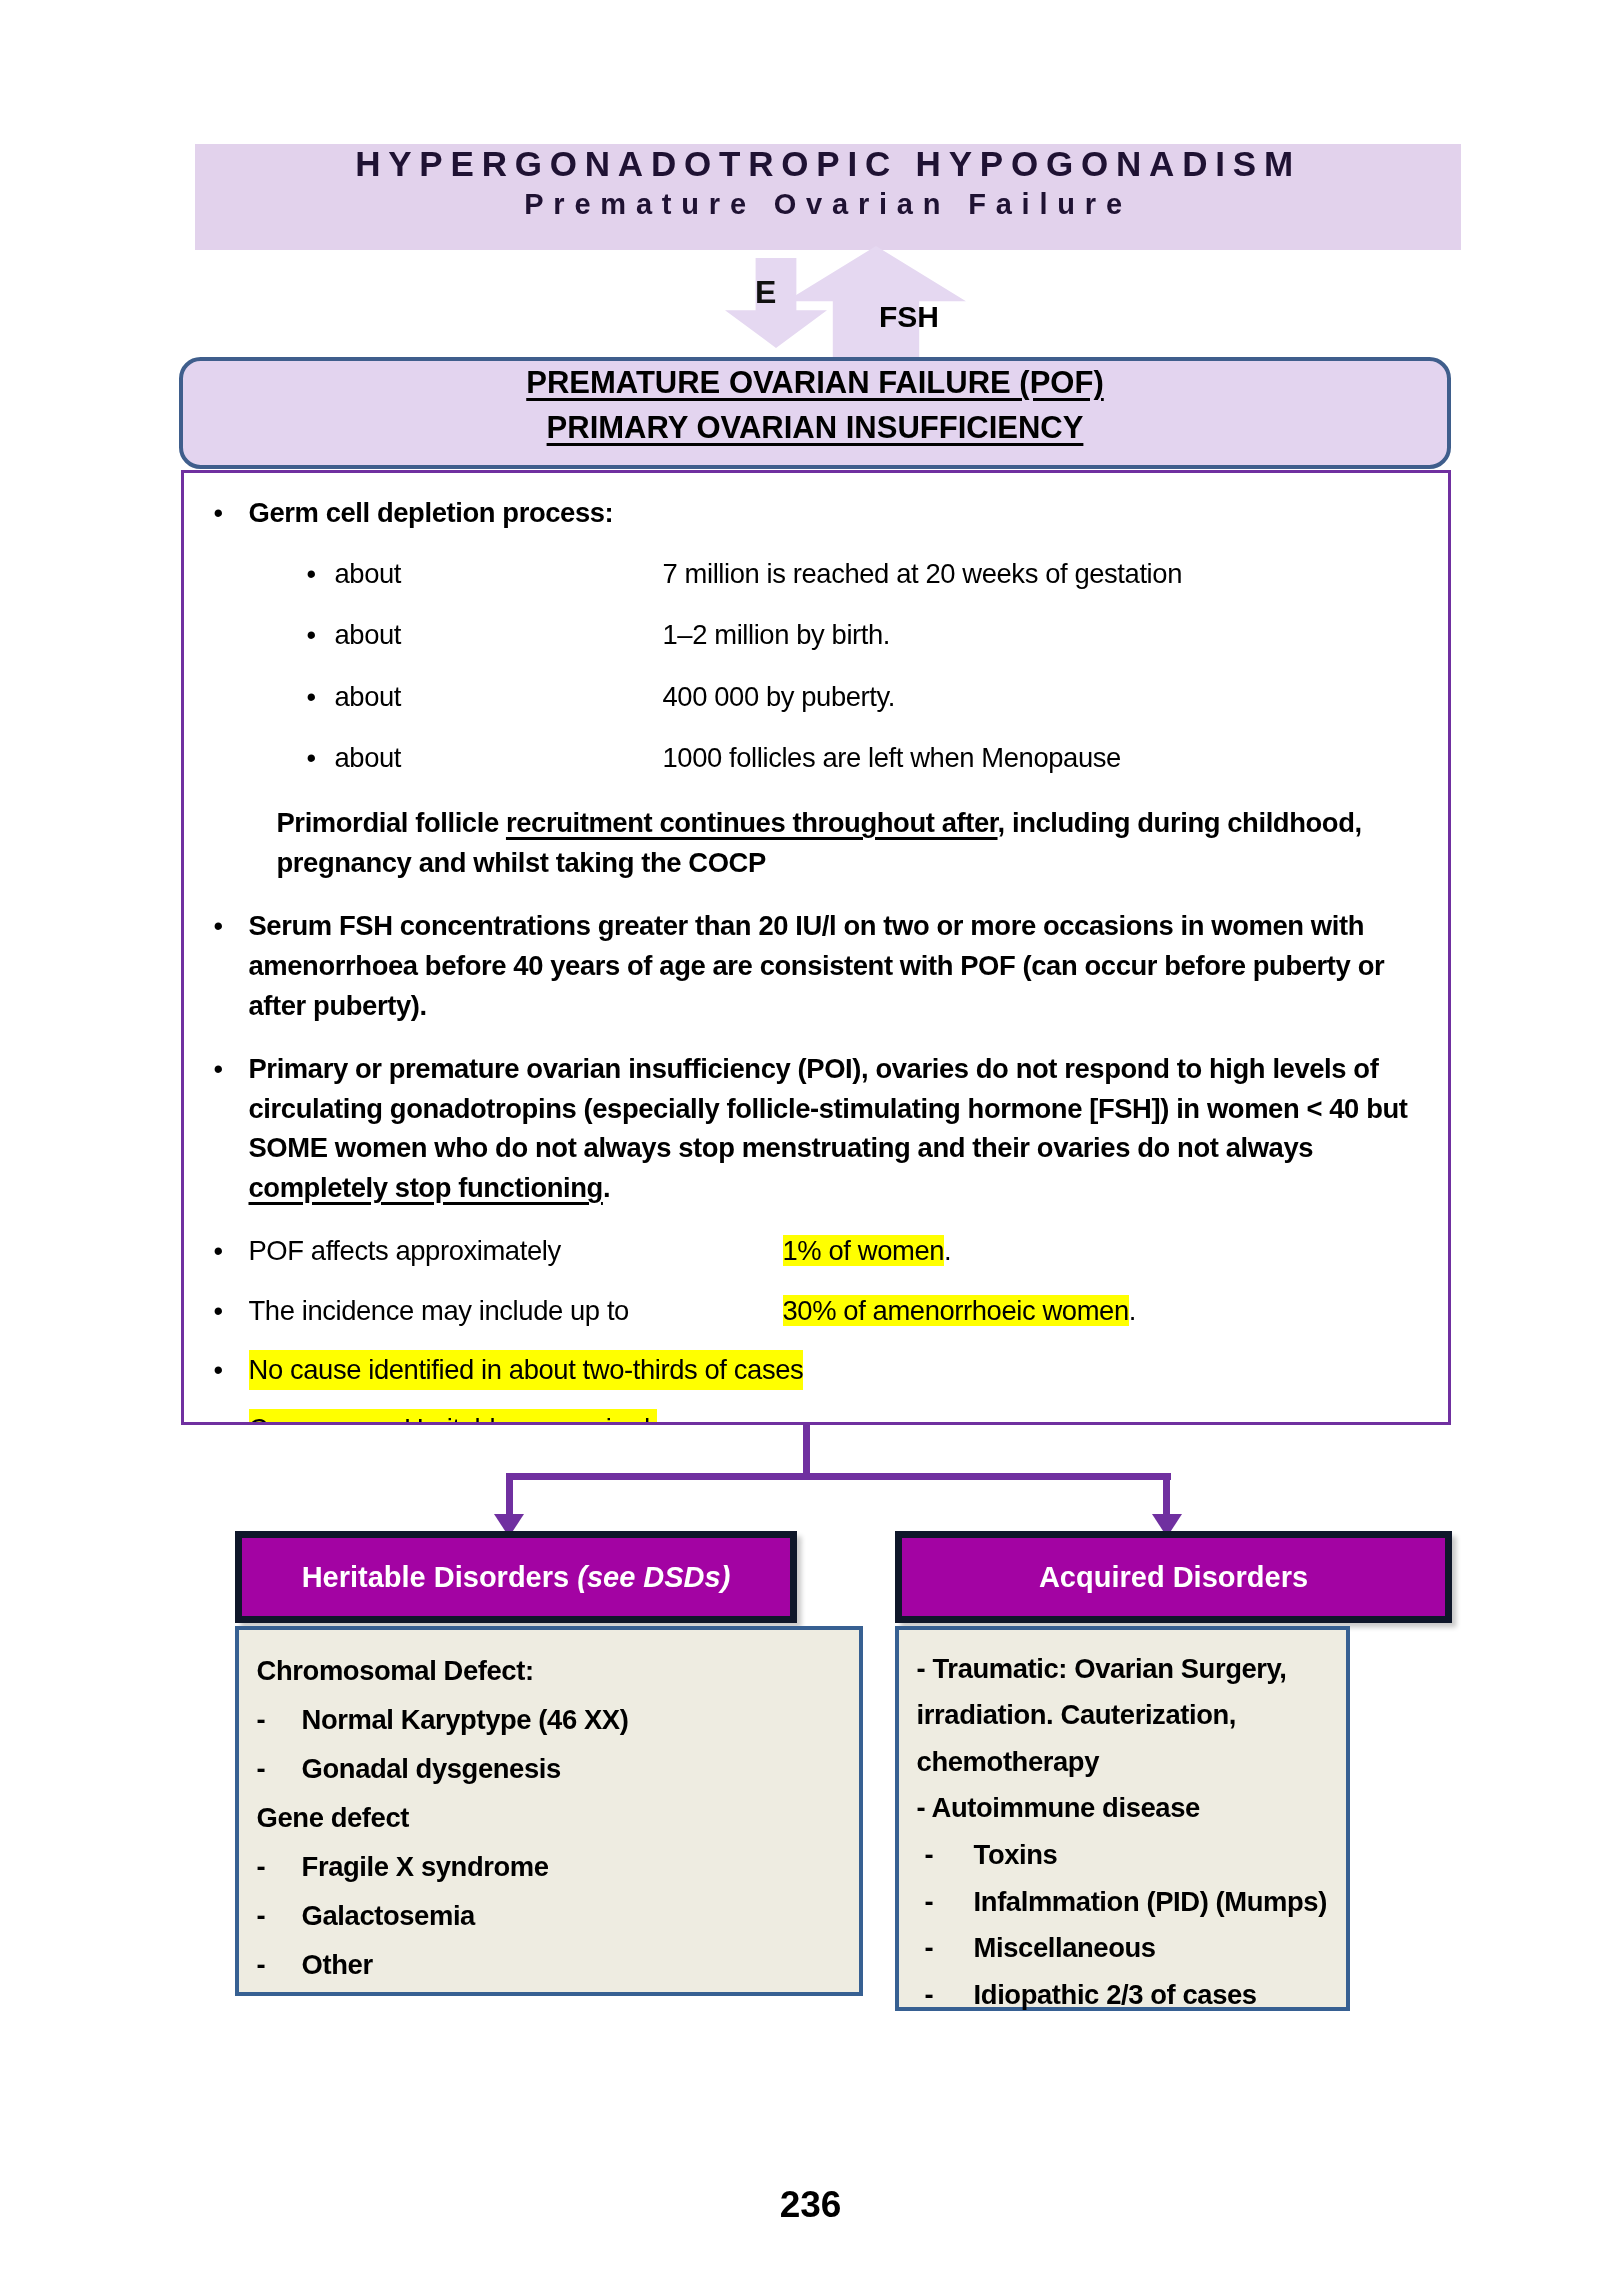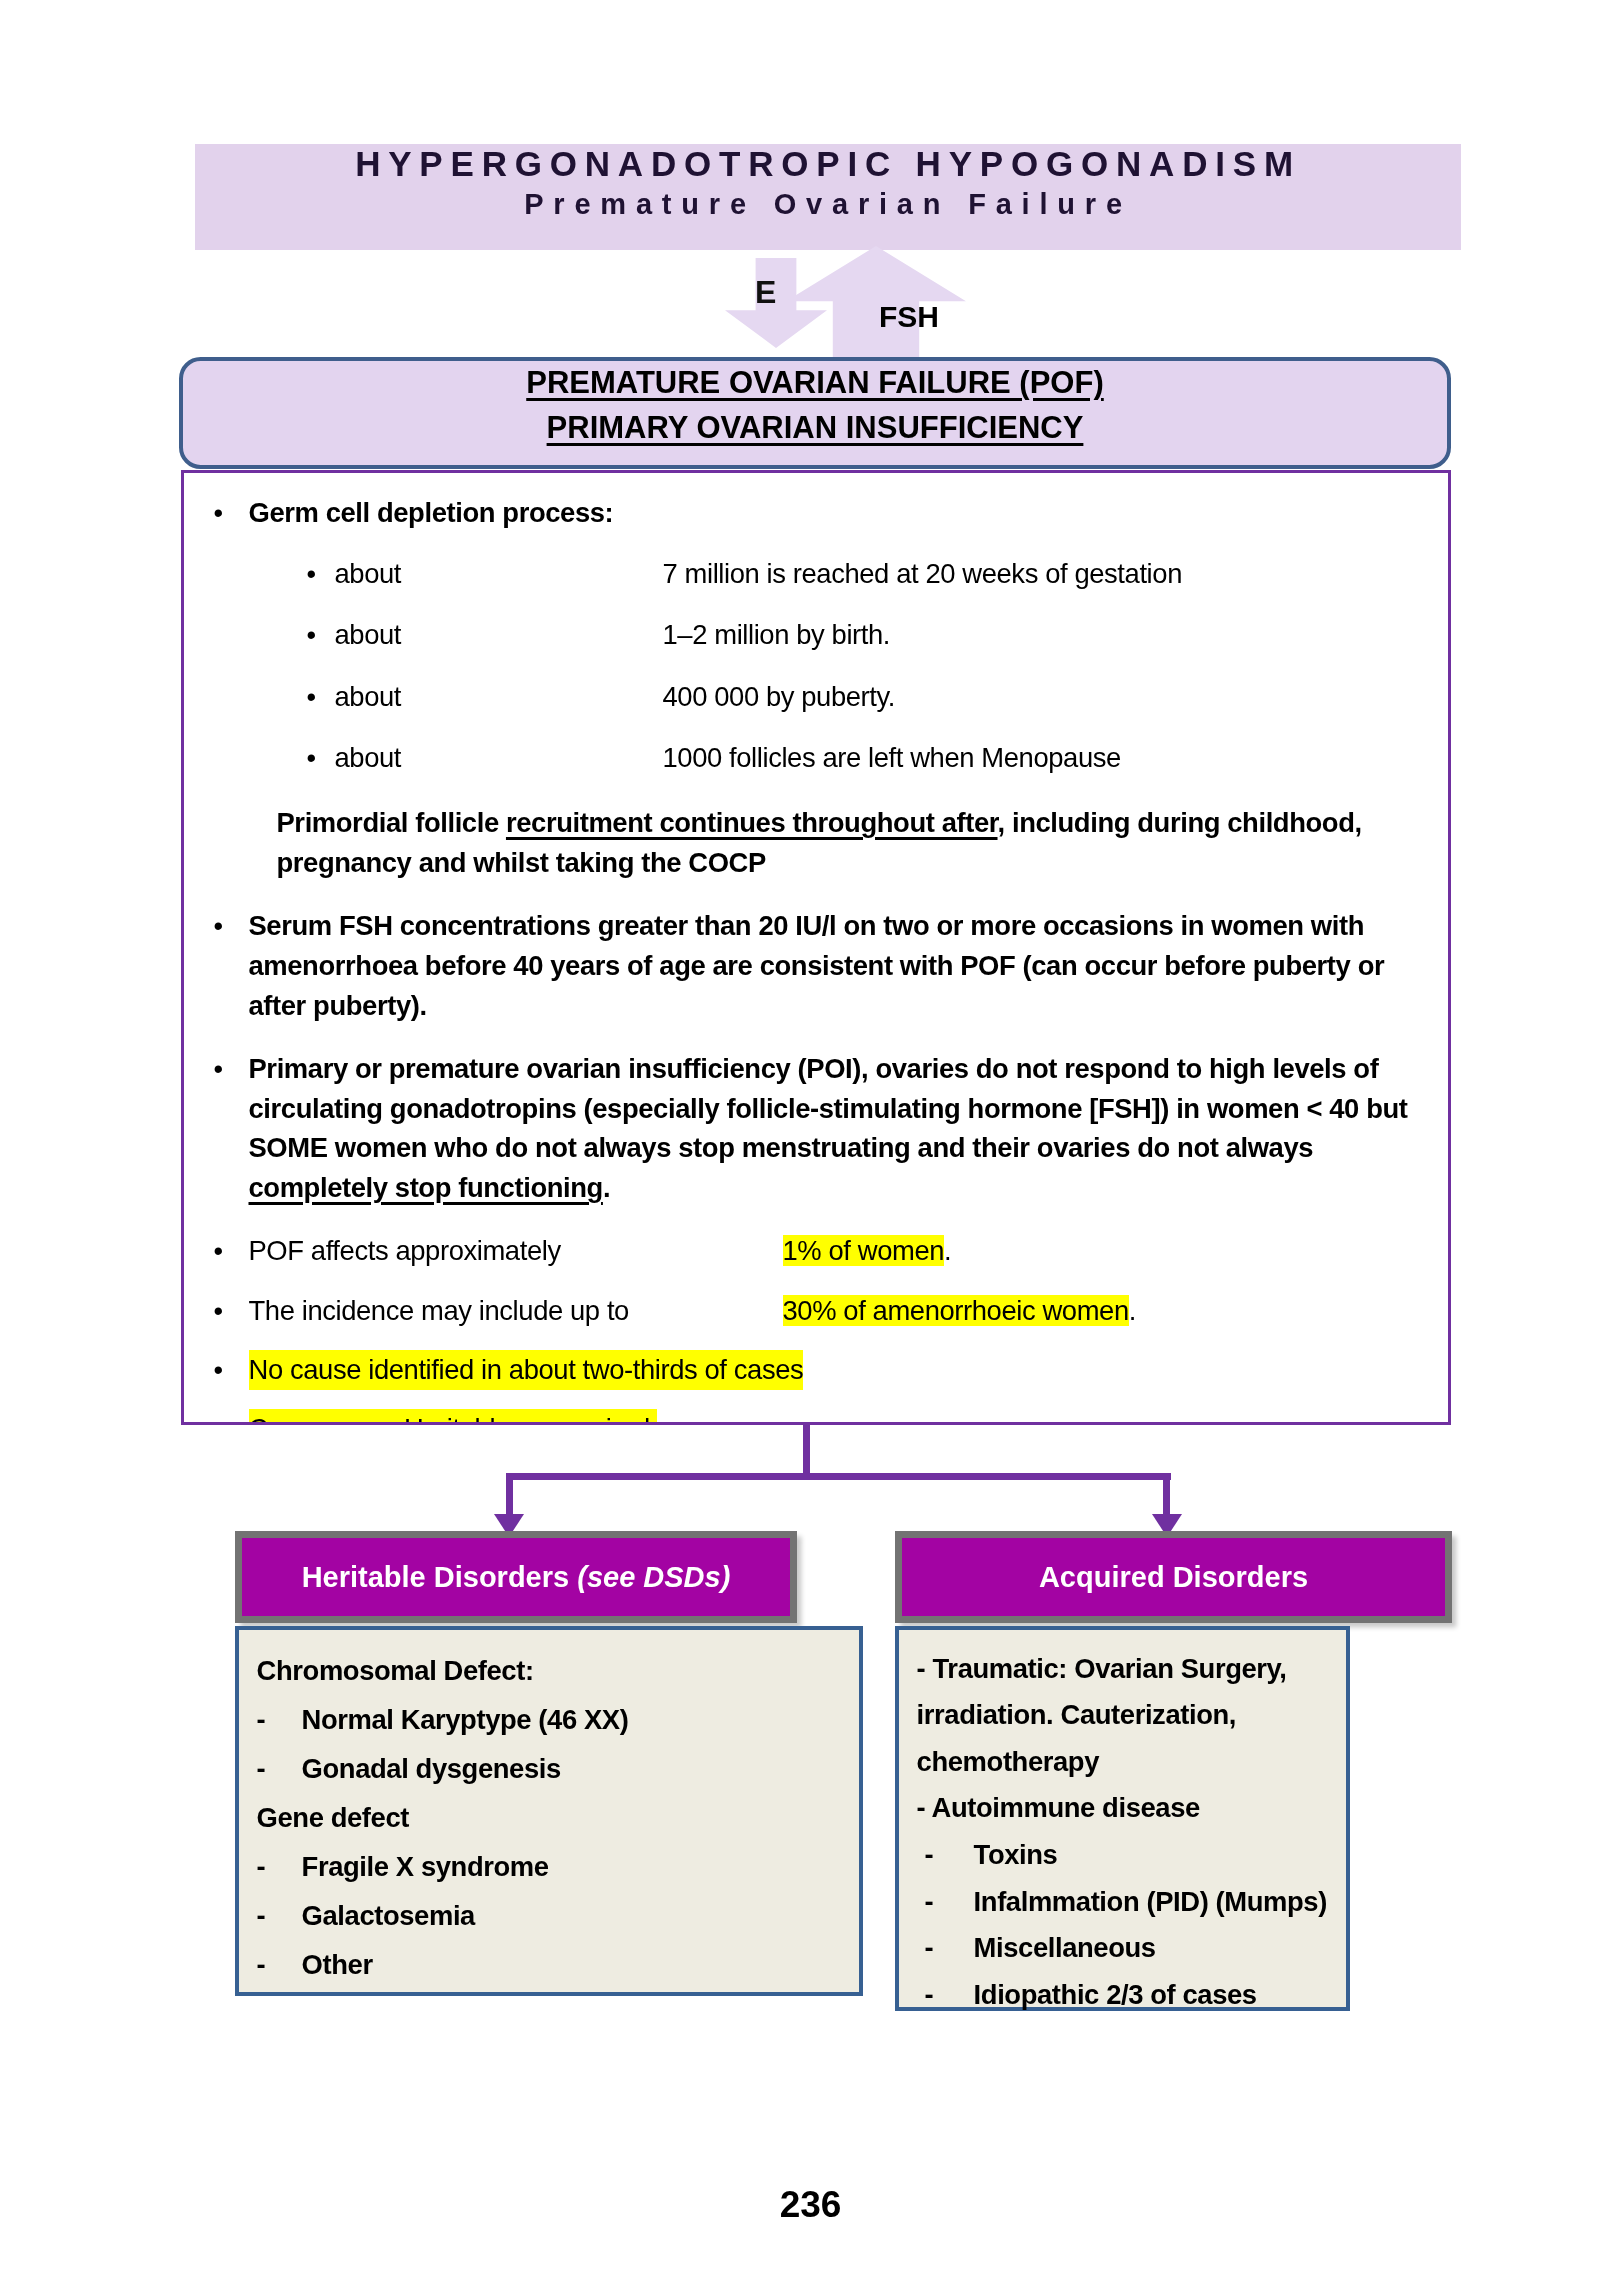--- a/index.html
+++ b/index.html
@@ -110,21 +110,21 @@
     border-left: 15.7px solid transparent;
     border-right: 15.7px solid transparent;
     border-top: 23.5px solid #7030a0;
   }
   .conn-head-l { left: 494px; top: 1514px; }
   .conn-head-r { left: 1152px; top: 1514px; }
 
   
   .branch-header {
     position: absolute;
-    background: #737373;
+    background: #0f172a;
     padding: 6.9px;
     box-shadow: 4.9px 4.9px 4.9px #c9c9c9;
   }
   .branch-header .inner {
     width: 100%; height: 100%;
     background: #a303a3;
     display: flex; align-items: center; justify-content: center;
     color: #ffffff; font-weight: bold; font-size: 29px;
   }
   .bh-left  { left: 235px; top: 1531px; width: 562px; height: 92px; }

